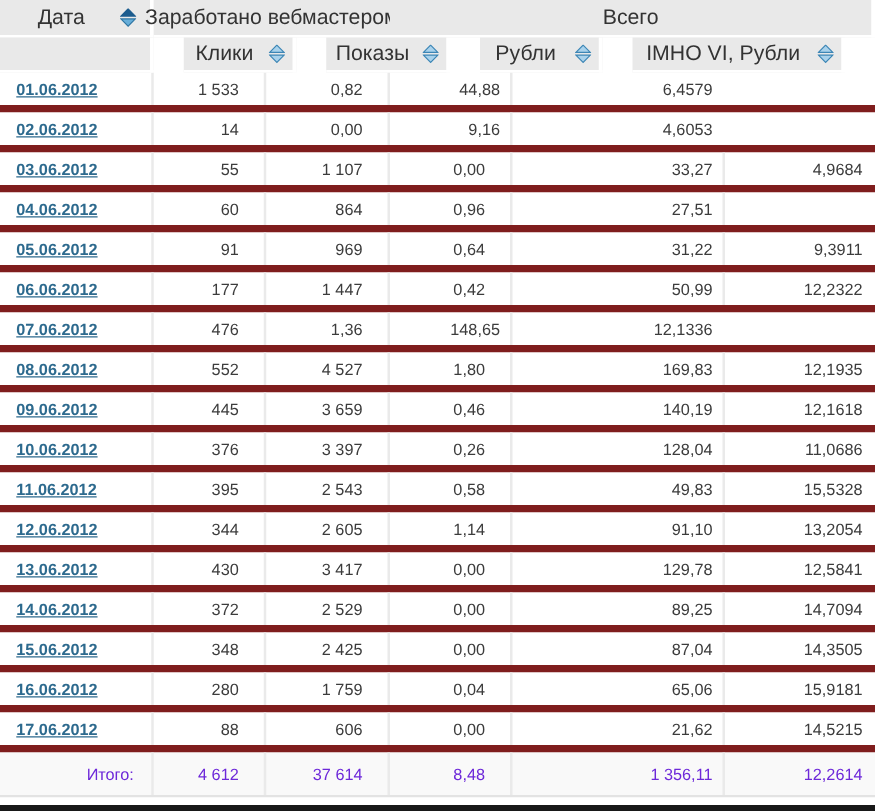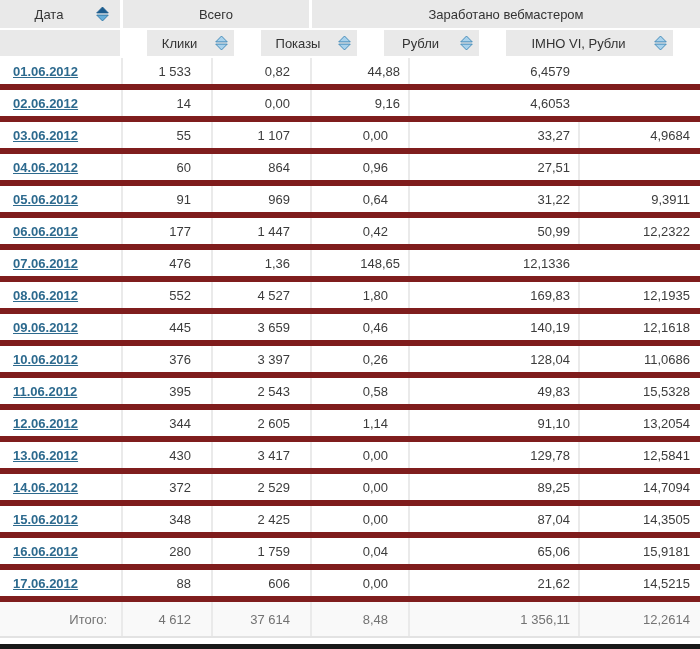--- a/index.html
+++ b/index.html
@@ -6,21 +6,21 @@
   body { background:#fff; font-family:"Liberation Sans","DejaVu Sans",sans-serif; }
   .app { width:700px; height:649px; display:flex; flex-direction:column; background:#fff; overflow:hidden; }
 
   
   .hrow { display:grid; }
   .hrow1 { grid-template-columns:123px 189px 388px; }
   .hrow2 { grid-template-columns:123px 90px 99px 98px 170px 120px;gap:24px; }
   .hcell {
     background:#e9e9e9; height:30px; position:relative;
     display:flex; align-items:center; justify-content:center;
-    font-size:13px; color:#333;
+    font-size:17px; color:#333;
     border-right:3px solid #fff; border-bottom:2px solid #fff;
   }
   .hrow2 .hcell { height:28px; }
   .hcell.last { border-right:none; }
   .hcell.sortable { padding-right:22px; cursor:pointer; }
   .hlabel { white-space:nowrap; }
   .sicon { position:absolute; right:6px; top:50%; transform:translateY(-50%); width:13px; height:15px; cursor:pointer; }
   .sicon svg { display:block; }
   .sicon polygon { fill:#a9d2ec; stroke:#3d86b5; stroke-width:1; }
   .sicon.active .tri-up { fill:#1c5c8e; stroke:#1c5c8e; }
@@ -32,46 +32,46 @@
   .cell { display:flex; align-items:center; font-size:13px; color:#3c3c3c; border-right:2px solid #eaeaea; white-space:nowrap; }
   .cell.last { border-right:none; }
   .cell.num { justify-content:flex-end; padding-right:20px; }
   .cell.imho { padding-right:8px; }
   .cell.ctr { padding-right:10px; }
   .cell.c-date { padding-left:13px; }
   .datelink { color:#2d6a8e; font-weight:bold; text-decoration:underline; font-size:13px; }
 
   
   .frow { display:grid; grid-template-columns:123px 90px 99px 98px 170px 120px; height:36px; background:#f9f9f9; border-bottom:2px solid #e3e3e3; }
-  .frow .cell { color:#737373; background:transparent; }
+  .frow .cell { color:#6d28d9; background:transparent; }
   .frow .cell.c-date { justify-content:flex-end; padding-right:14px; padding-left:0; }
 
   .white-gap { height:3px; background:#fff; flex:1; }
   .bottom-strip { height:5px; background:#181818; }
 </style>
 </head>
 <body>
 
 <div class="app">
 
   <div class="hrow hrow1">
     <div class="hcell c-date sortable">
       <span class="hlabel">Дата</span>
       <span class="sicon active">
         <svg width="13" height="15" viewBox="0 0 14 16">
           <polygon class="tri-up" points="7,0.5 13.2,6.8 0.8,6.8"></polygon>
           <polygon class="tri-down" points="0.8,9.2 13.2,9.2 7,15.5"></polygon>
         </svg>
       </span>
     </div>
+    <div class="hcell last">
+      <span class="hlabel">Заработано вебмастером</span>
+    </div>
     <div class="hcell">
       <span class="hlabel">Всего</span>
-    </div>
-    <div class="hcell last">
-      <span class="hlabel">Заработано вебмастером</span>
     </div>
   </div>
 
   <div class="hrow hrow2">
     <div class="hcell c-date"></div>
 
     <div class="hcell sortable">
       <span class="hlabel">Клики</span>
       <span class="sicon">
         <svg width="13" height="15" viewBox="0 0 14 16">

